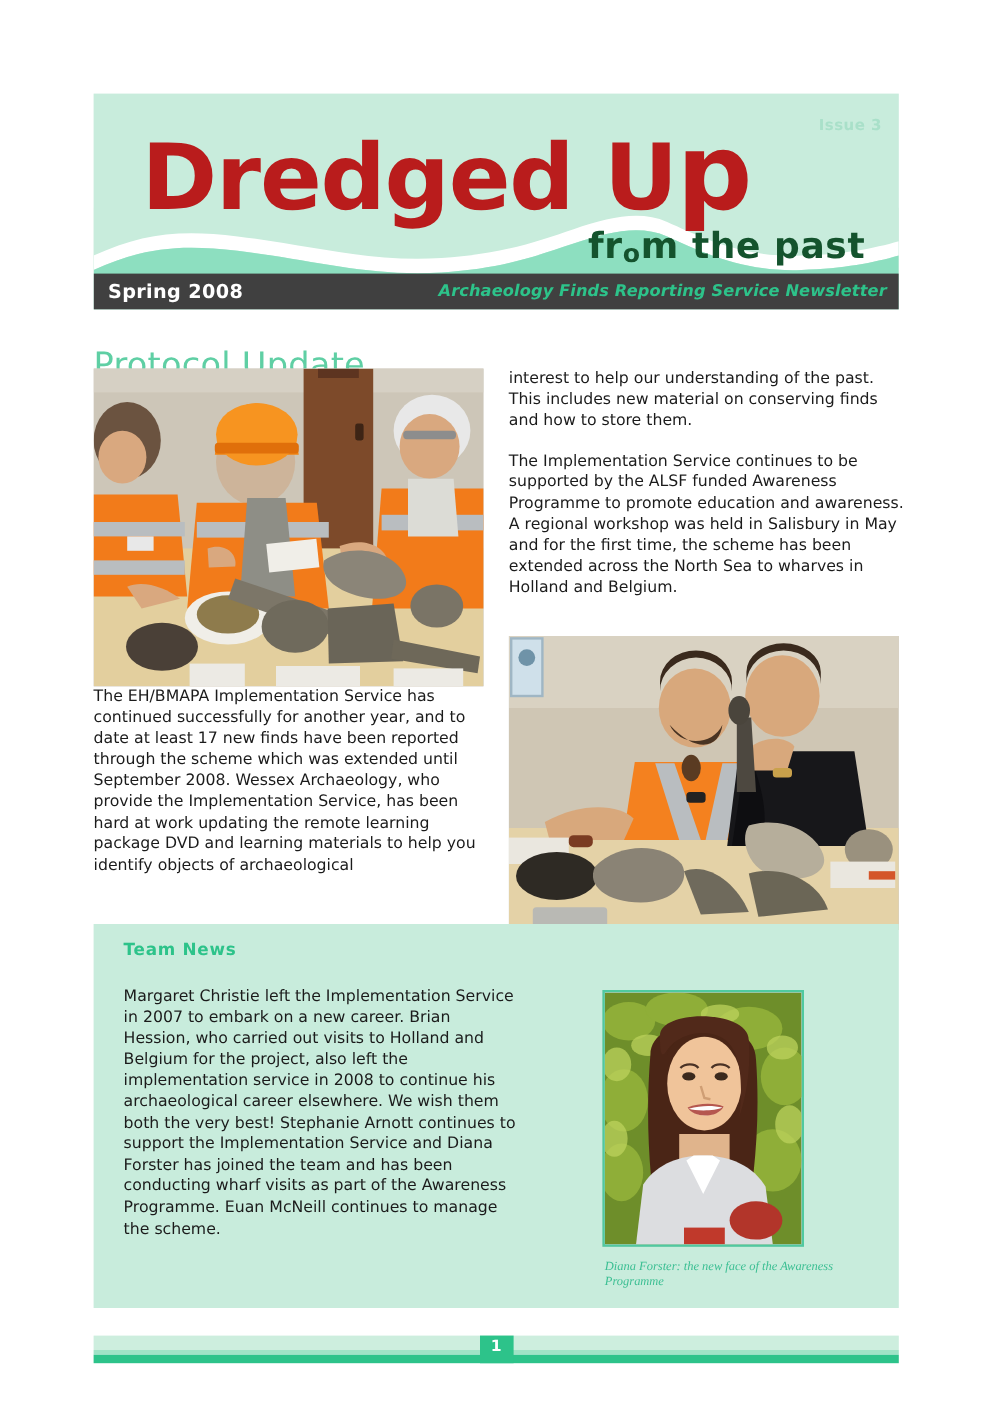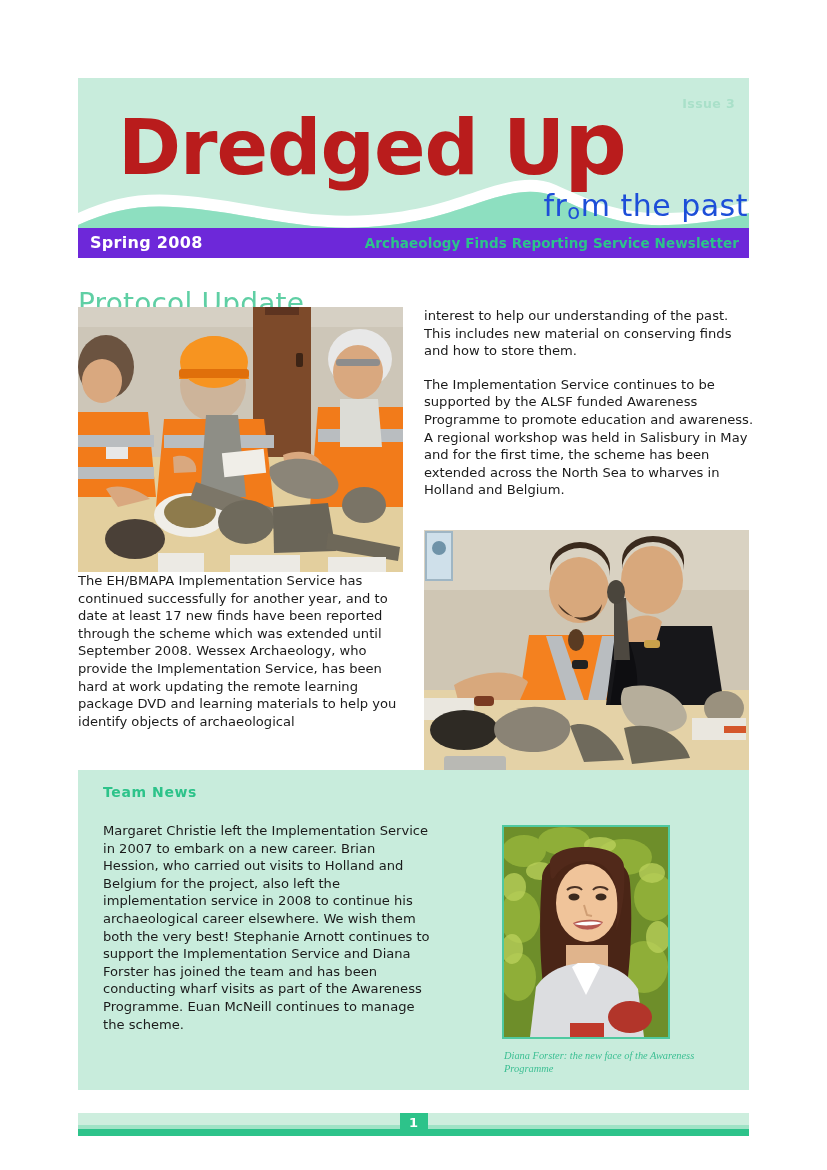--- a/index.html
+++ b/index.html
@@ -31,39 +31,40 @@
     position:absolute; left:40px; top:22px;
     font-size:76px; font-weight:bold; letter-spacing:-1px;
     color:#b91c1c;
     line-height:1;
     font-family:"DejaVu Sans", sans-serif;
   }
   .mast-title .up{
     font-size:88px;
   }
   .mast-sub{
-    position:absolute; right:1px; top:110px;
-    font-size:30px; font-weight:normal;
-    color:#1d4ed8;
+    position:absolute; right:28px; top:110px;
+    font-size:30px; font-weight:bold;
+    color:#14532d;
     letter-spacing:.5px;
   }
   .mast-sub .sub-o{ font-size:21px; vertical-align:-3px; }
   .mast-bottom{
     position:absolute; left:0; bottom:0; width:671px; height:30px;
-    background:#6d28d9;
+    background:#404040;
   }
   .mast-season{
     position:absolute; left:12px; top:5px;
     color:#ffffff; font-weight:bold; font-size:16px;
     letter-spacing:.3px;
   }
   .mast-strap{
     position:absolute; right:10px; top:7px;
     color:#2dc38a; font-weight:bold; font-size:13.5px;
     letter-spacing:.1px;
+    font-style:italic;
   }
 
   
   .article-title{
     position:absolute; left:78px; top:268px;
     font-size:28px; color:#5fcfa4; letter-spacing:.2px;
     font-weight:normal;
   }
 
   .photo{ position:absolute; background:#d8d4cc; overflow:hidden; }

